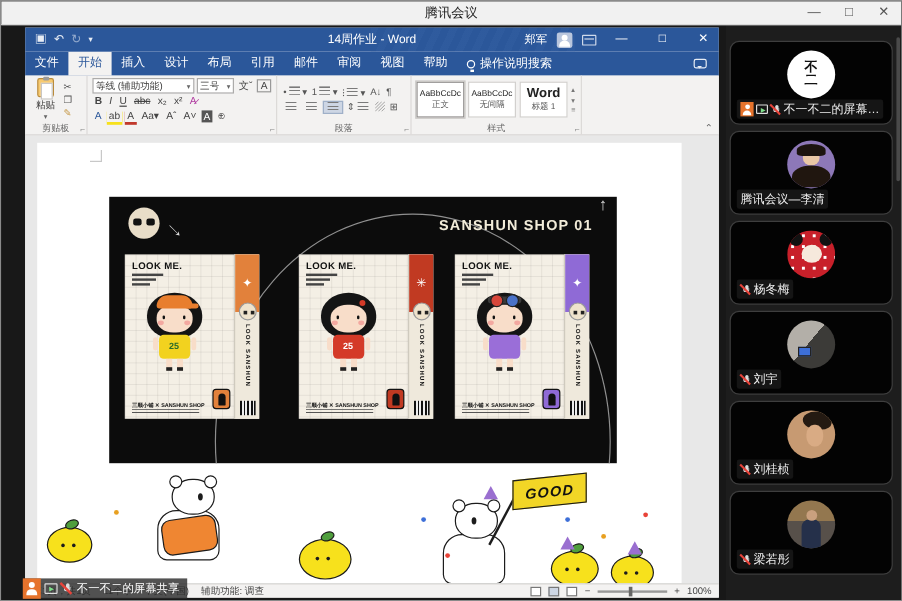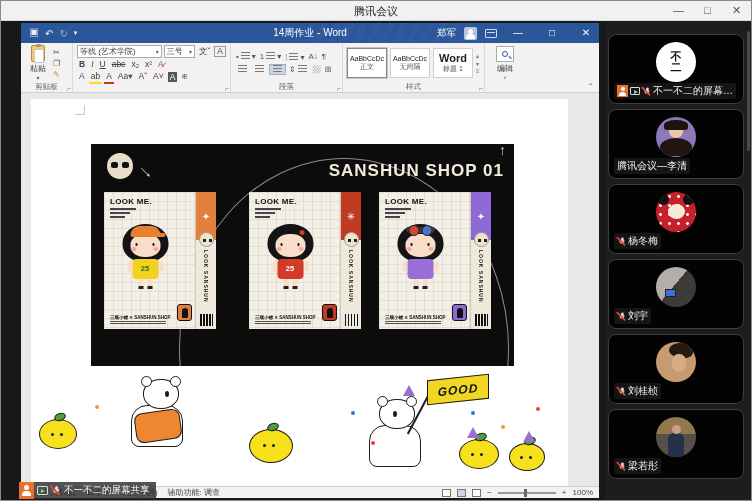--- a/index.html
+++ b/index.html
@@ -81,21 +81,21 @@
   .cropmark{position:absolute;left:44px;top:6px;width:10px;height:10px;border-right:1px solid #bbb;border-bottom:1px solid #bbb;opacity:.8;}
   .doc-heading{position:absolute;left:48px;top:12px;font-size:13.5px;color:#111;}
   .cursor{display:inline-block;width:1px;height:14px;background:#111;vertical-align:-2px;margin-left:1px;}
   
   .poster{position:absolute;left:60px;top:45px;width:423px;height:222px;background:#0c0c0c;overflow:hidden;}
   .big-ellipse{position:absolute;left:88px;top:14px;width:330px;height:380px;border:1px solid #8f8f8f;border-radius:50%;}
   .face-ic{position:absolute;left:16px;top:9px;width:26px;height:26px;border-radius:50%;background:#e8ddc8;}
   .face-ic::before{content:"";position:absolute;left:4px;top:9px;width:7px;height:6px;background:#111;border-radius:2px;}
   .face-ic::after{content:"";position:absolute;right:4px;top:9px;width:7px;height:6px;background:#111;border-radius:2px;}
   .arr-dr{position:absolute;left:48px;top:20px;color:#ddd;font-size:13px;}
-  .brand{position:absolute;right:10px;top:17px;color:#f2ecd9;font-weight:bold;font-size:17px;letter-spacing:1px;}
+  .brand{position:absolute;right:20px;top:17px;color:#f2ecd9;font-weight:bold;font-size:12px;letter-spacing:1px;}
   .arr-up{position:absolute;right:8px;top:-2px;color:#cfcfcf;font-size:14px;}
   .card{position:absolute;top:48px;width:112px;height:137px;background:#f4efe5;display:flex;
         background-image:linear-gradient(#00000010 1px,transparent 1px),linear-gradient(90deg,#00000010 1px,transparent 1px);
         background-size:9px 9px;}
   .card-main{flex:1 1 auto;position:relative;padding:5px 2px 3px 6px;}
   .card-title{font-size:8px;font-weight:bold;color:#111;letter-spacing:.3px;white-space:nowrap;}
   .tl{width:26px;height:2px;background:#444;margin-top:2px;}
   .tl.s2{width:20px;} .tl.s3{width:15px;}
   .girl{position:absolute;left:50%;transform:translateX(-58%);top:32px;width:56px;}
   .g-hair{width:46px;height:38px;background:#141414;border-radius:50% 50% 46% 46%;margin:0 auto;position:relative;}
@@ -218,41 +218,58 @@
         <div class="w-right">
           <span class="w-user">郑军</span>
           <span class="w-avatar"></span>
           <span class="ribbon-opt"></span>
           <span class="w-btn">—</span>
           <span class="w-btn">□</span>
           <span class="w-btn">✕</span>
         </div>
       </div>
 
+      <div class="w-tabs">
+        <span class="tab">文件</span>
+        <span class="tab active">开始</span>
+        <span class="tab">插入</span>
+        <span class="tab">设计</span>
+        <span class="tab">布局</span>
+        <span class="tab">引用</span>
+        <span class="tab">邮件</span>
+        <span class="tab">审阅</span>
+        <span class="tab">视图</span>
+        <span class="tab">帮助</span>
+        <span class="tellme">
+          <span class="bulb"></span>
+          <span>操作说明搜索</span>
+        </span>
+        <span class="w-comment"></span>
+      </div>
 
       <div class="ribbon">
         <div class="grp" style="width:52px">
           <div class="paste">
             <span class="clipboard"></span>
             <span class="paste-lbl">粘贴</span>
             <span style="font-size:6px;color:#666">▾</span>
           </div>
           <div class="clip-col">
             <span>✂</span>
             <span>❐</span>
             <span style="color:#c69a4a">✎</span>
           </div>
           <span class="grp-label">剪贴板</span>
           <span class="launcher">⌐</span>
         </div>
 
         <div class="grp fontgrp">
           <div class="frow">
             <span class="combo" style="width:90px">
-              <span>等线 (艺术学院)</span>
+              <span>等线 (辅助功能)</span>
                 <span class="caret">▾</span>
             </span>
             <span class="combo" style="width:33px">
               <span>三号</span>
                 <span class="caret">▾</span>
             </span>
             <span class="mini">文ˇ</span>
             <span class="mini" style="border:1px solid #999;line-height:9px">A</span>
           </div>
           <div class="frow">
@@ -312,27 +329,20 @@
           </div>
           <div class="st-scroll">
             <span>▴</span>
               <span>▾</span>
               <span>≡</span>
           </div>
           <span class="grp-label">样式</span>
           <span class="launcher">⌐</span>
         </div>
 
-        <div class="grp editgrp" style="border-right:none">
-          <span class="searchbox">
-              <span class="mag"></span>
-            </span>
-          <span class="edit-lbl">编辑</span>
-          <span style="font-size:6px;color:#666">˅</span>
-        </div>
         <span class="collapse">⌃</span>
       </div>
 
       <div class="docarea">
         <div class="page">
           <div class="cropmark"></div>
 
           <div class="poster">
             <div class="big-ellipse"></div>
             <div class="face-ic"></div>

